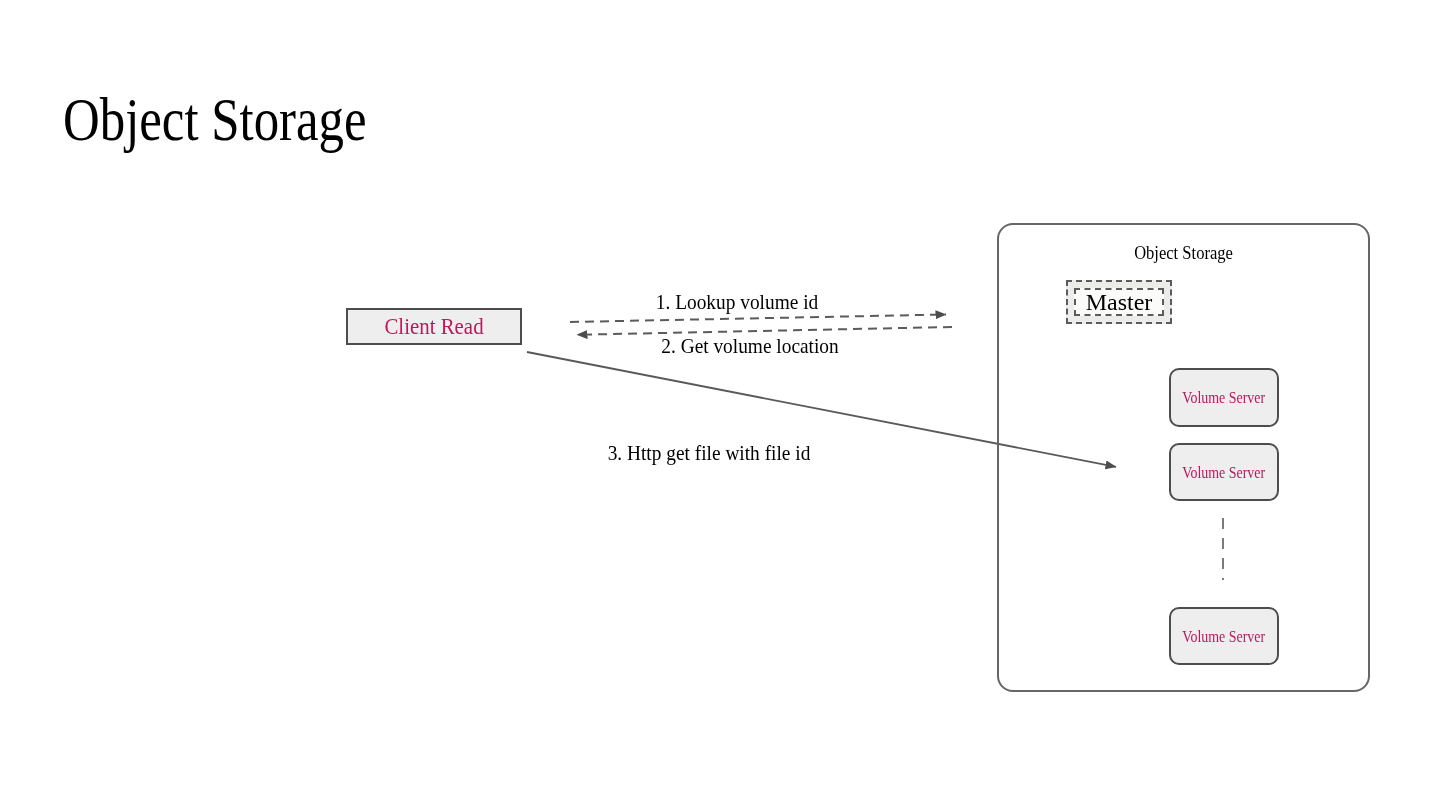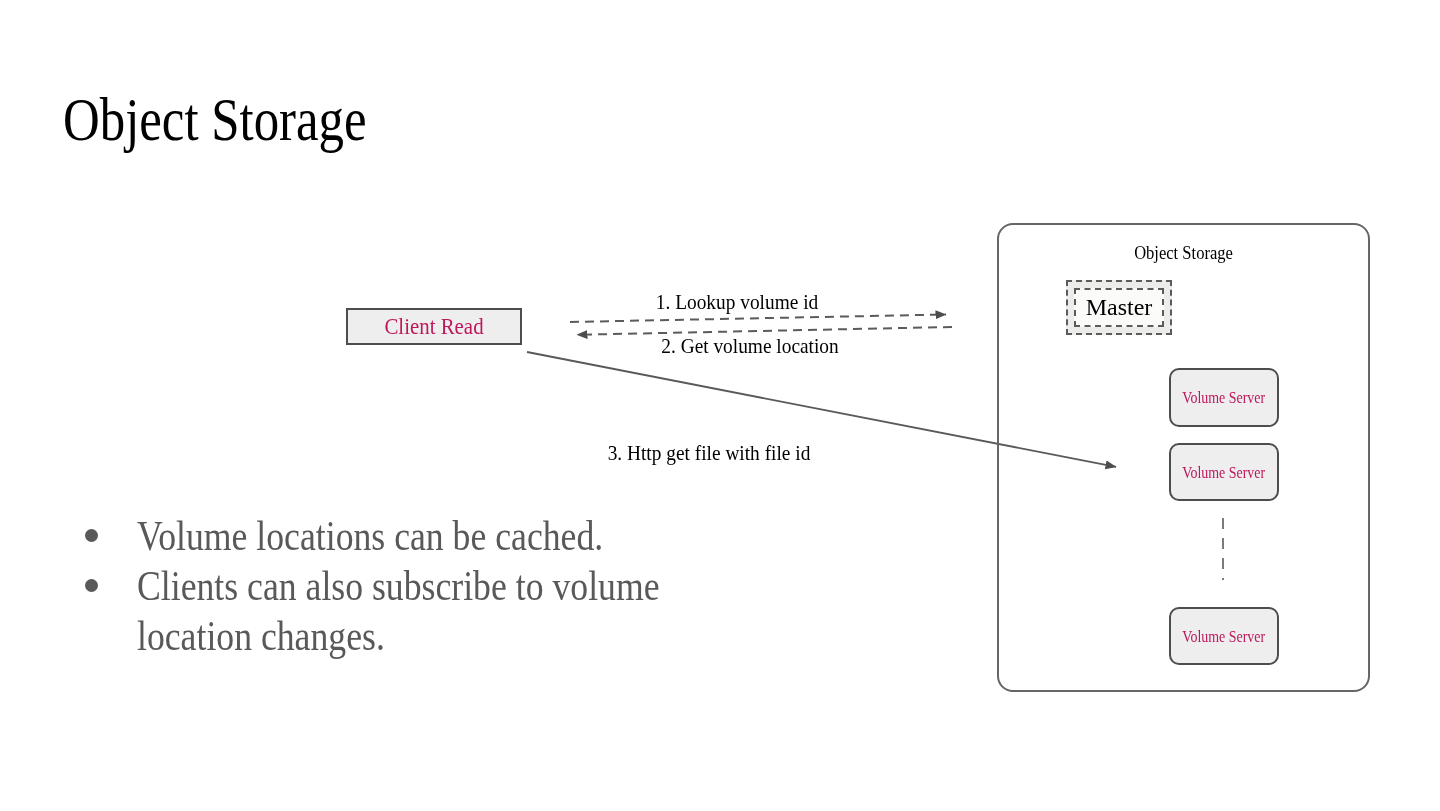--- a/index.html
+++ b/index.html
@@ -35,21 +35,21 @@
     position:absolute;left:997px;top:223px;width:373px;height:469px;
     border:2px solid var(--container-border,#666);
     border-radius:16px;box-sizing:border-box;background:transparent;
   }
   .os-container-label{
     position:absolute;left:997px;top:242px;width:373px;
     text-align:center;font-size:19px;color:#000;
     transform:scaleX(0.87);transform-origin:center top;
   }
   .master-outer{
-    position:absolute;left:1066px;top:280px;width:106px;height:55px;
+    position:absolute;left:1066px;top:280px;width:106px;height:44px;
     border:2px dashed var(--connector,#5b5b5b);
     background:#ececeb;box-sizing:border-box;padding:6px;
   }
   .master-inner{
     width:100%;height:100%;box-sizing:border-box;
     border:2px dashed var(--connector,#5b5b5b);
     background:#fbfbfa;
     display:flex;align-items:center;justify-content:center;
     font-size:24px;color:#000;
   }
@@ -114,22 +114,14 @@
   <div class="node vserver vs1">
     <span class="nlabel">Volume Server</span>
   </div>
   <div class="node vserver vs2">
     <span class="nlabel">Volume Server</span>
   </div>
   <div class="node vserver vs3">
     <span class="nlabel">Volume Server</span>
   </div>
 
-  <div class="bullet-row br1">
-    <span class="bullet-dot"></span>
-    <span class="bullet-text">Volume locations can be cached.</span>
-  </div>
-  <div class="bullet-row br2">
-    <span class="bullet-dot"></span>
-    <span class="bullet-text">Clients can also subscribe to volume location changes.</span>
-  </div>
 
 </div>
 
 </body></html>

